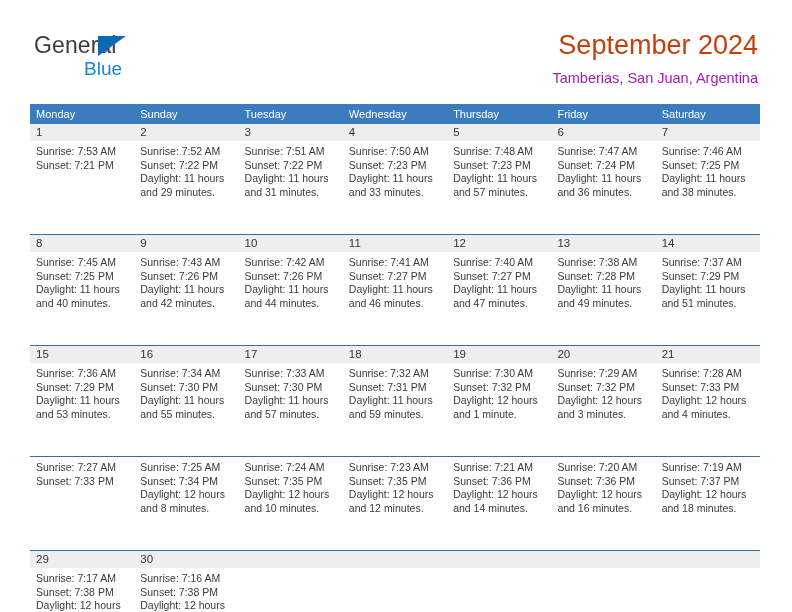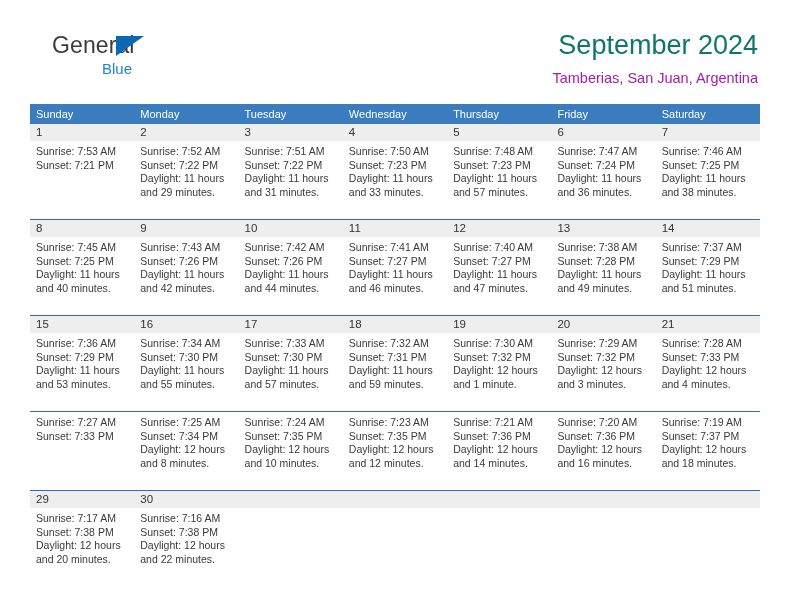--- a/index.html
+++ b/index.html
@@ -26,21 +26,21 @@
   .header {
     position: absolute;
     left: 0;
     top: 0;
     width: 792px;
     height: 100px;
   }
 
   .brand {
     position: absolute;
-    left: 52px;
+    left: 34px;
     top: 32px;
     width: 220px;
     height: 56px;
     text-align: center;
   }
   .brand-general {
     position: absolute;
     left: 0;
     top: 0;
     font-size: 23px;
@@ -54,34 +54,34 @@
     top: 4px;
     width: 0;
     height: 0;
     border-left: 28px solid #0b68b2;
     border-bottom: 20px solid transparent;
   }
   .brand-blue {
     position: absolute;
     left: 50px;
     top: 24px;
-    font-size: 15px;
+    font-size: 19px;
     color: #1a84d0;
     line-height: 26px;
   }
 
   .title-block {
     position: absolute;
     right: 34px;
     top: 28px;
     text-align: right;
   }
   .cal-title {
     font-size: 27px;
-    color: #0f766e;
+    color: #c2410c;
     line-height: 34px;
     white-space: nowrap;
   }
   .cal-subtitle {
     margin-top: 7px;
     font-size: 14.5px;
     color: #a21caf;
     line-height: 18px;
     white-space: nowrap;
   }
@@ -128,21 +128,21 @@
     padding: 1px 0 0 6px;
     font-size: 11.5px;
     color: #333333;
     line-height: 15px;
   }
 
   .week-details {
     display: flex;
     width: 100%;
     background: #ffffff;
-    height: 78px;
+    height: 93px;
   }
   .detail-cell {
     flex: 1 1 0;
     padding: 4px 7px 0 6px;
     font-size: 10.5px;
     color: #3a3a3a;
     line-height: 13.6px;
   }
   .detail-cell div {
     white-space: nowrap;
@@ -166,22 +166,22 @@
 
     <div class="title-block">
       <div class="cal-title">September 2024</div>
       <div class="cal-subtitle">Tamberias, San Juan, Argentina</div>
     </div>
 
   </div>
 
   <div class="calendar">
     <div class="dow-row">
+        <div class="dow-cell">Monday</div>
         <div class="dow-cell">Sunday</div>
-        <div class="dow-cell">Monday</div>
         <div class="dow-cell">Tuesday</div>
         <div class="dow-cell">Wednesday</div>
         <div class="dow-cell">Thursday</div>
         <div class="dow-cell">Friday</div>
         <div class="dow-cell">Saturday</div>
       </div>
     <div id="weeks-container">
         <div class="week">
           <div class="week-numbers">
             <div class="num-cell">1</div>

